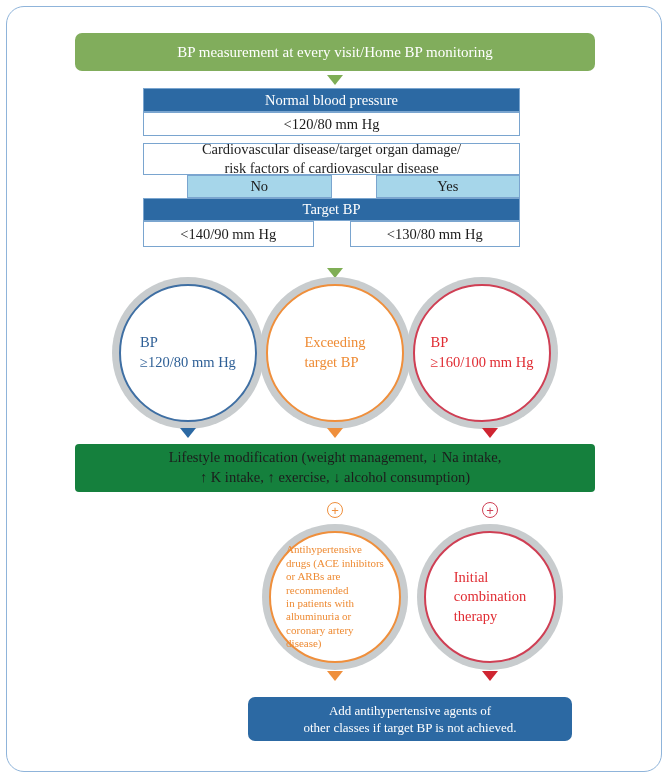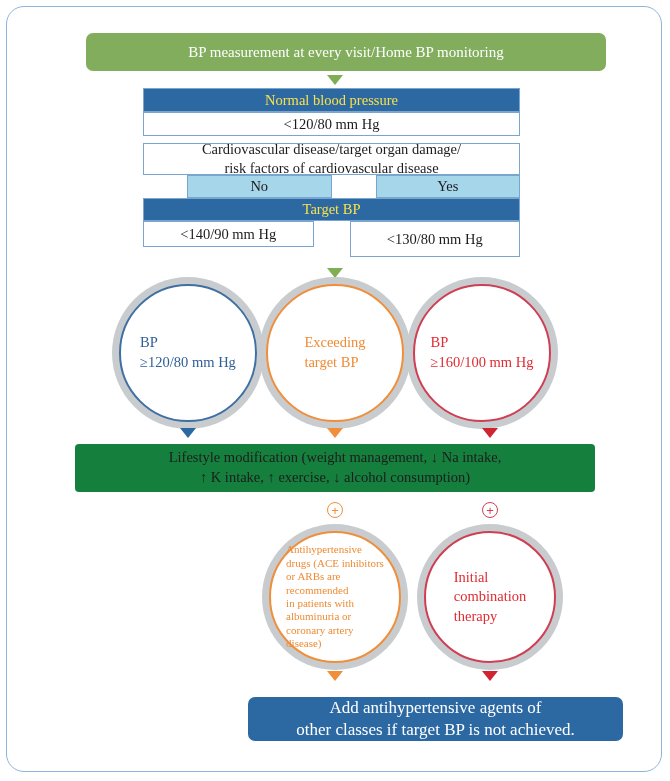--- a/index.html
+++ b/index.html
@@ -17,44 +17,44 @@
     border-radius:18px;
     box-sizing:border-box;
   }
 
   
   .box{position:absolute;box-sizing:border-box;display:flex;align-items:center;justify-content:center;text-align:center;}
 
   .green-box{
     left:75px;top:33px;width:520px;height:38px;
     background:#81ad5c;border-radius:7px;
-    color:#ffffff;font-size:15px;margin-left:11px;
+    color:#ffffff;font-size:15px;
   }
 
   .bottom-box{
-    left:248px;top:697px;width:375px;height:44px;
+    left:248px;top:697px;width:324px;height:44px;
     background:#2c69a3;border-radius:7px;
-    color:#ffffff;font-size:17px;line-height:1.32;
+    color:#ffffff;font-size:13px;line-height:1.32;
   }
 
   .lifestyle-box{
     left:75px;top:444px;width:520px;height:48px;
     background:#15803d;border-radius:4px;
     color:#1c1c1c;font-size:14.5px;line-height:1.35;
   }
 
   
   .table-wrap{position:absolute;left:143px;top:88px;width:377px;}
   .trow{display:flex;box-sizing:border-box;width:100%;}
   .tcell{
     box-sizing:border-box;
     display:flex;align-items:center;justify-content:center;text-align:center;
     font-size:14.5px;line-height:1.3;
   }
-  .hdr-dark{background:#2c69a3;color:#fde047;border:1px solid #7aa5cf;}
+  .hdr-dark{background:#2c69a3;color:#ffffff;border:1px solid #7aa5cf;}
   .cell-white{background:#ffffff;color:#1c1c1c;border:1px solid #7aa5cf;}
   .cell-light{background:#a6d6ea;color:#1c1c1c;border:1px solid #7aa5cf;margin-left:44px;}
   .gap{height:7px;}
 
   
   .circle{
     position:absolute;border-radius:50%;
     box-sizing:border-box;
     display:flex;align-items:center;justify-content:center;text-align:left;
     background:#ffffff;
@@ -125,21 +125,21 @@
     <div class="tcell cell-light" style="width:50%;height:23px;">No</div>
     <div class="tcell cell-light" style="width:50%;height:23px;">Yes</div>
   </div>
 
   <div class="trow">
     <div class="tcell hdr-dark" style="width:100%;height:23px;">Target BP</div>
   </div>
 
   <div class="trow">
     <div class="tcell cell-white" style="width:50%;height:26px;">&lt;140/90 mm Hg</div>
-    <div class="tcell cell-white" style="width:50%;height:36px;margin-left:36px;">&lt;130/80 mm Hg</div>
+    <div class="tcell cell-white" style="width:50%;height:26px;margin-left:36px;">&lt;130/80 mm Hg</div>
   </div>
 </div>
 
 <div class="arrow a-green" style="left:327px;top:268px;"></div>
 
 <div class="circle c-blue c1">
   <div class="inner">
     <div>BP</div>
     <div>≥120/80 mm Hg</div>
   </div>

